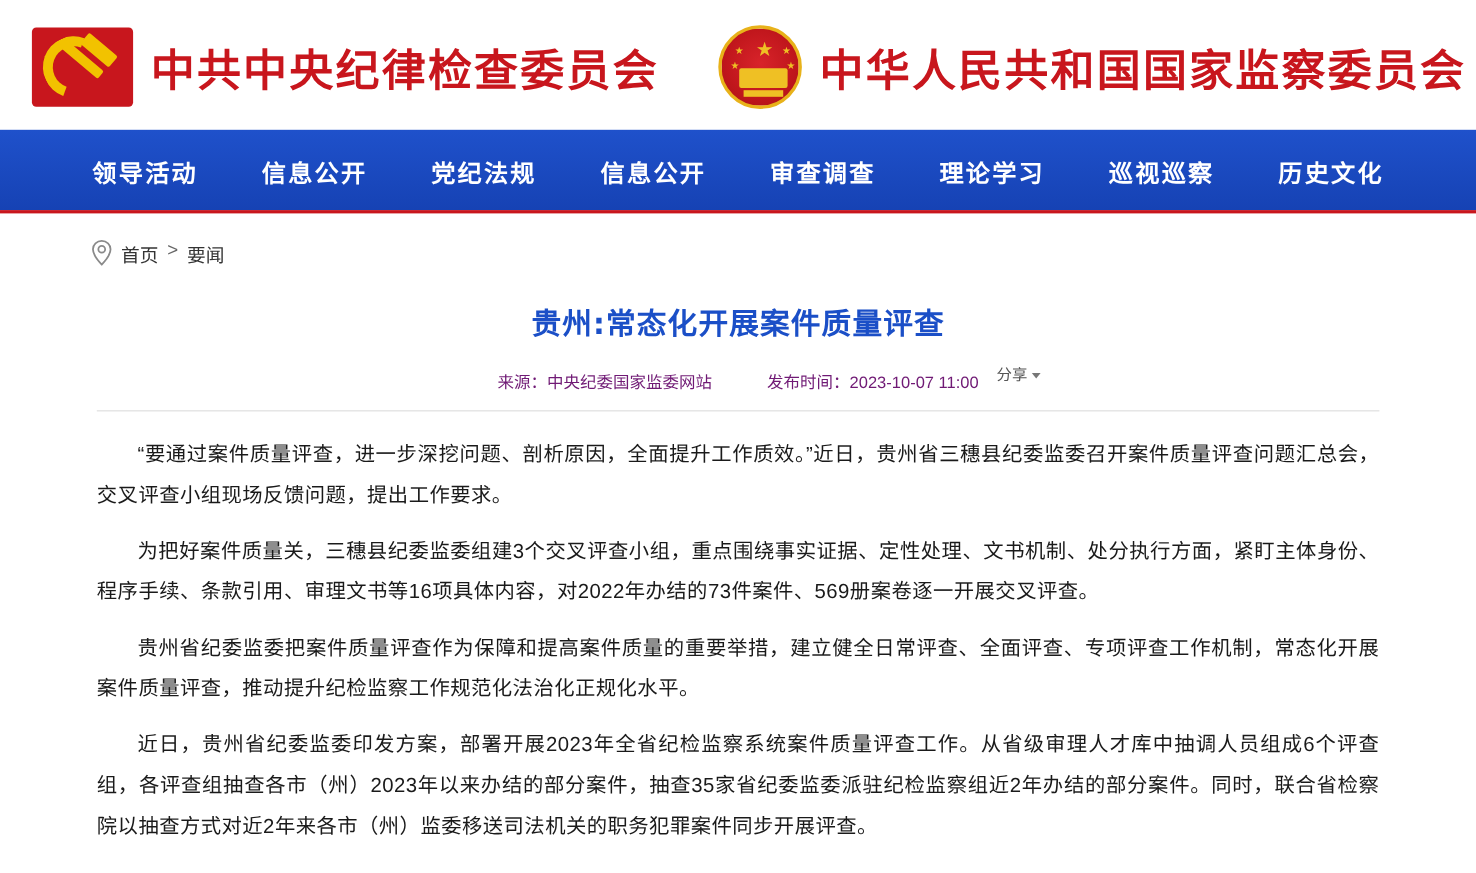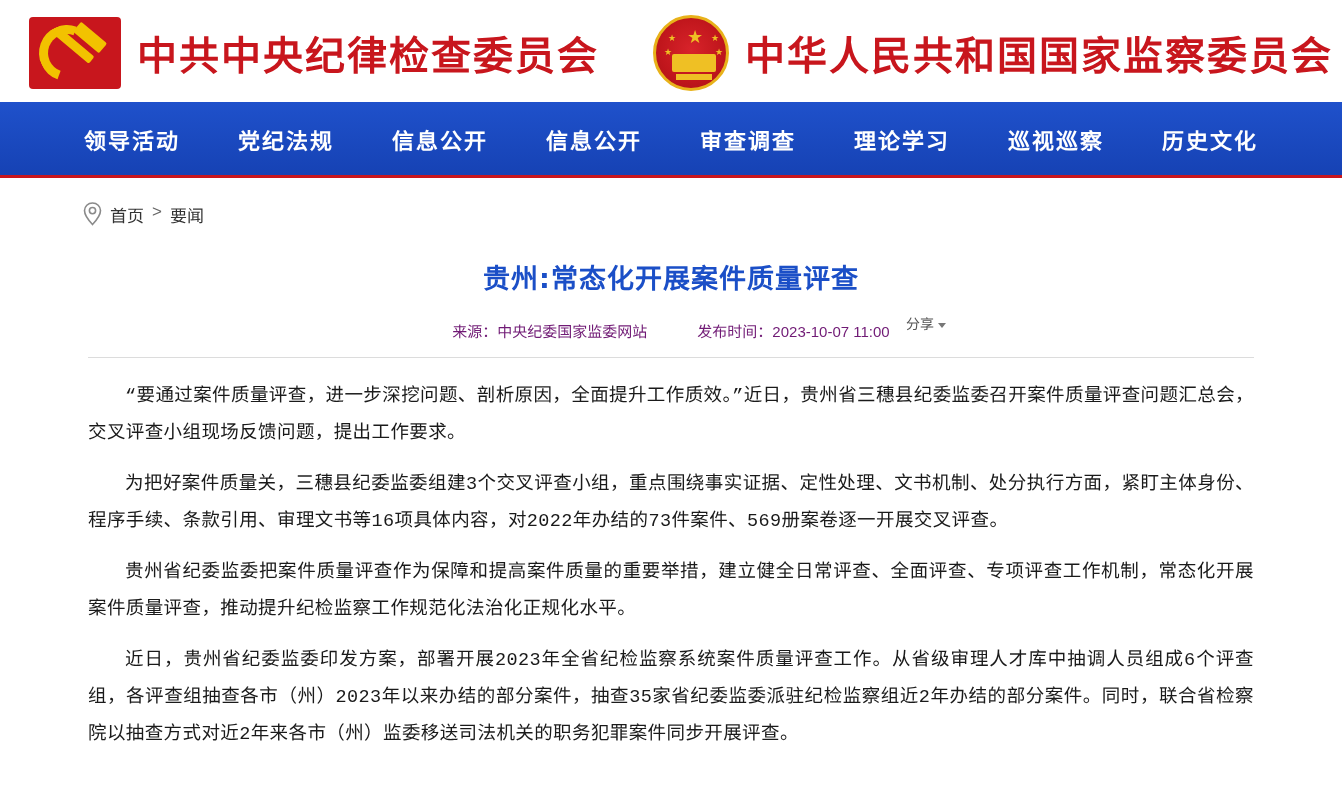--- a/index.html
+++ b/index.html
@@ -11,21 +11,21 @@
   }
   body {
     width: 1342px;
     height: 794px;
     overflow: hidden;
     position: relative;
   }
 
   
   .masthead {
-    height: 102px;
+    height: 118px;
     background: #ffffff;
     display: flex;
     align-items: center;
     justify-content: center;
     gap: 54px;
     padding-top: 4px;
     margin-left: 20px;
   }
   .brand {
     display: flex;
@@ -216,21 +216,21 @@
     margin: 2px 0 20px 0;
   }
   .body-text p {
     font-size: 18.5px;
     line-height: 2.0;
     color: #1a1a1a;
     margin: 0 0 14px 0;
     text-indent: 2em;
     text-align: justify;
     letter-spacing: 0.4px;
-    font-family: Liberation Mono, monospace;
+    font-family: Liberation Sans, sans-serif;
   }
 </style>
 </head>
 <body>
 
 <div class="masthead">
 
   <div class="brand">
     <div class="emblem-cpc">
       <div class="bg"></div>
@@ -250,22 +250,22 @@
       <div class="star-s s4">★</div>
       <div class="gate"></div>
     </div>
     <div class="brand-text">中华人民共和国国家监察委员会</div>
   </div>
 
 </div>
 
 <nav class="navbar">
   <div class="nav-item">领导活动</div>
+  <div class="nav-item">信息公开</div>
   <div class="nav-item">党纪法规</div>
-  <div class="nav-item">信息公开</div>
   <div class="nav-item">信息公开</div>
   <div class="nav-item">审查调查</div>
   <div class="nav-item">理论学习</div>
   <div class="nav-item">巡视巡察</div>
   <div class="nav-item">历史文化</div>
 </nav>
 
 <div class="breadcrumb">
   <span class="pin-icon">
     <svg width="19" height="24" viewBox="0 0 19 24">

